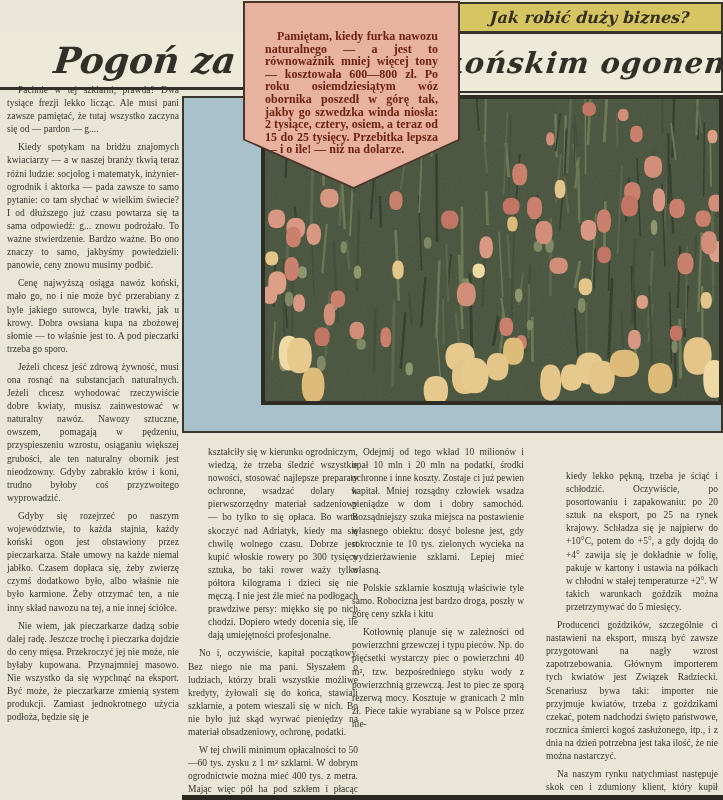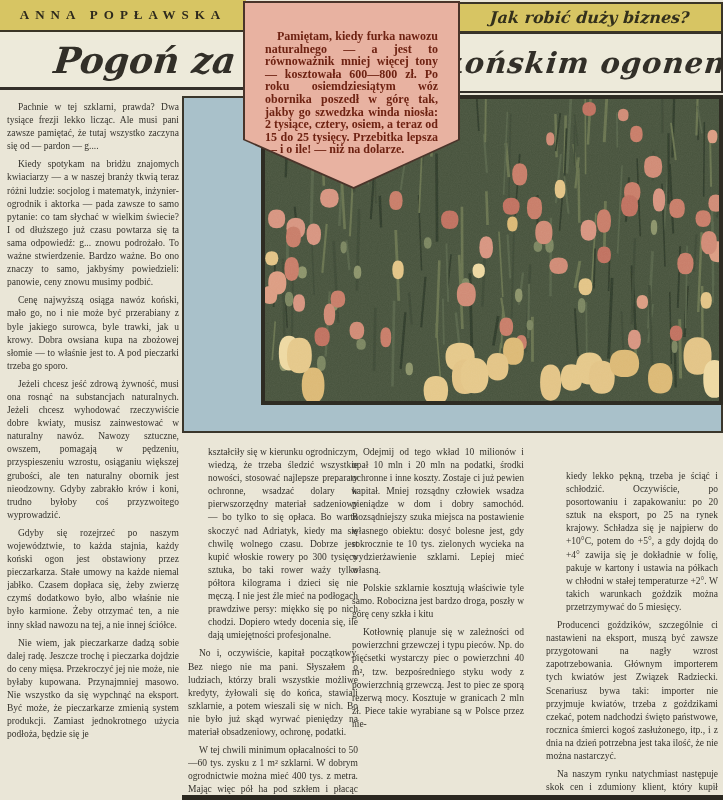--- a/index.html
+++ b/index.html
@@ -59,34 +59,31 @@
     font-size:12px;line-height:12.6px;color:#6e2212;
     text-align:justify;text-indent:12px;
   }
   
   .col{position:absolute;color:#34322c;}
   .col p{
     margin:0 0 5px 0;font-size:9.5px;line-height:13.1px;
     text-align:justify;text-indent:11px;
   }
   .col p.no-indent{text-indent:0;margin-left:20px;}
-  .col1{left:7px;top:101px;width:172px;height:699px;overflow:hidden;}
+  .col1{left:7px;top:84px;width:172px;height:699px;overflow:hidden;}
   .col2{left:188px;top:446px;width:170px;height:352px;overflow:hidden;}
   .col3{left:352px;top:446px;width:172px;height:352px;overflow:hidden;}
   .col4{left:546px;top:470px;width:172px;height:352px;overflow:hidden;}
   .bottom-rule{position:absolute;left:182px;top:795px;width:541px;height:5px;background:#2b2820;}
 </style>
 </head>
 <body>
 
 <div class="page">
 
-  <div class="band band-left">
-    <span class="author">ANNA POPŁAWSKA</span>
-  </div>
   <div class="band band-right">
     <span class="kicker">Jak robić duży biznes?</span>
   </div>
 
   <div class="titlebar titlebar-left">
     <span class="script-title left">Pogoń za</span>
   </div>
   <div class="titlebar titlebar-right">
     <span class="script-title right">końskim ogonem</span>
   </div>

